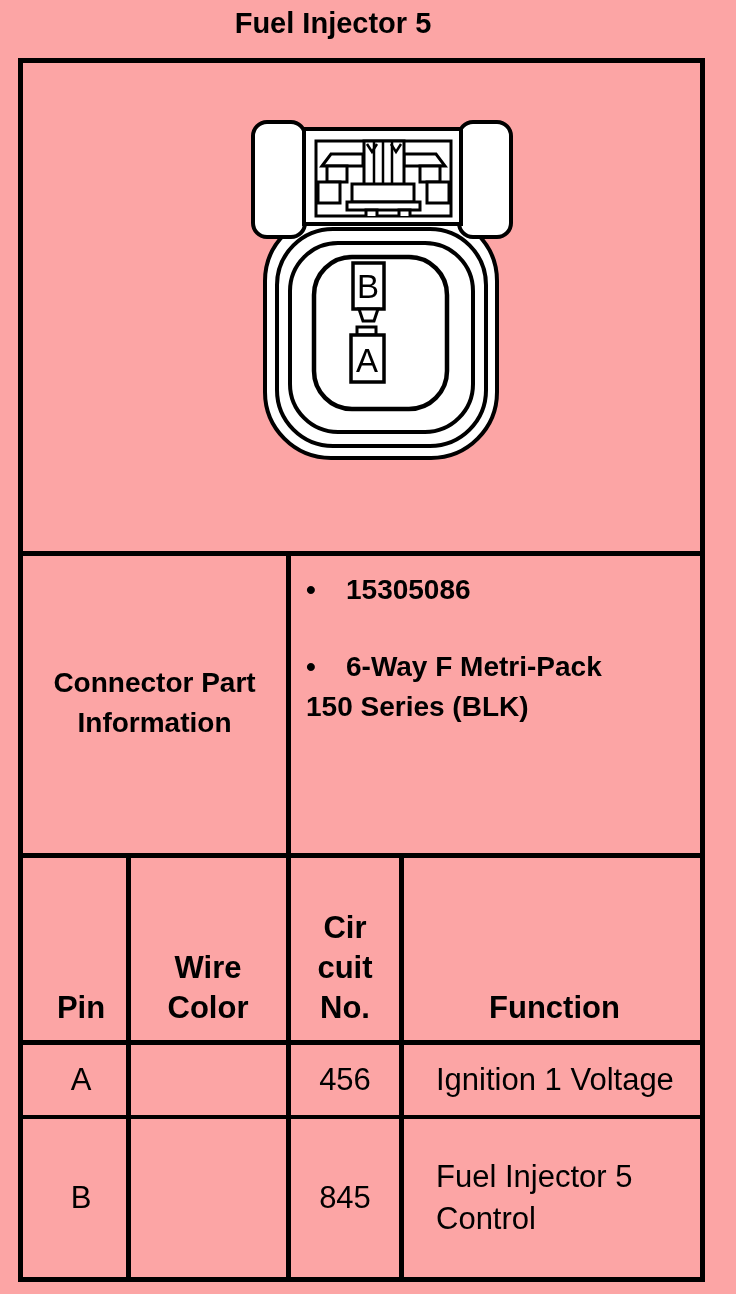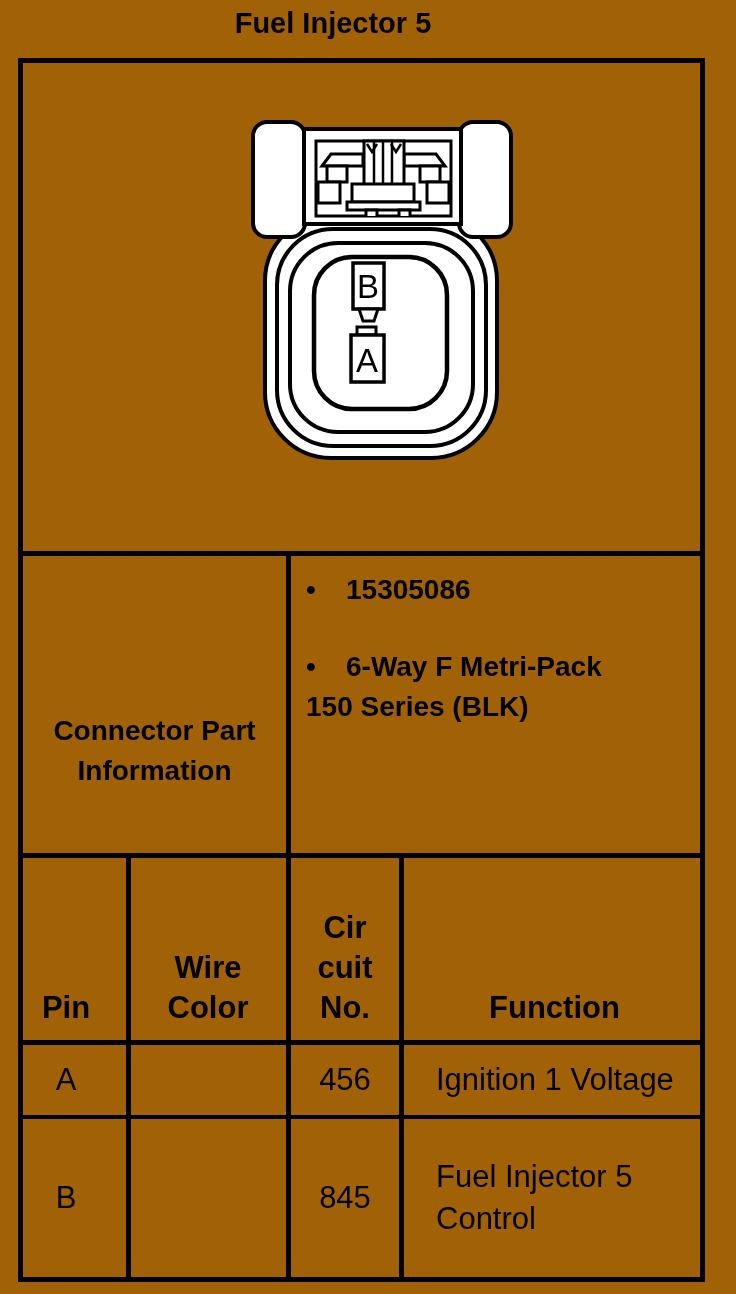--- a/index.html
+++ b/index.html
@@ -1,36 +1,36 @@
 <!DOCTYPE html>
 <html><head>
 <meta charset="utf-8">
 <style>
   html,body{margin:0;padding:0;background:#fff;}
-  #page{position:relative;width:736px;height:1294px;background:#a16207;overflow:hidden;
+  #page{position:relative;width:736px;height:1294px;background:#fca5a5;overflow:hidden;
         font-family:"Liberation Sans","DejaVu Sans",sans-serif;color:#000;}
   .abs{position:absolute;box-sizing:border-box;}
   .line{position:absolute;background:#000;}
   .preline{white-space:pre-line;}
   #title{left:18px;top:7px;width:630px;text-align:center;font-size:29px;font-weight:bold;}
   #outer-border{left:18px;top:58px;width:687px;height:1224px;border:5px solid #000;}
   
   #part-label{left:23px;top:556px;width:263px;height:293px;display:flex;align-items:center;justify-content:center;
-              text-align:center;font-size:28px;font-weight:bold;line-height:40px;margin-top:48px;}
+              text-align:center;font-size:28px;font-weight:bold;line-height:40px;}
   #part-content{left:291px;top:556px;width:409px;height:293px;padding:14px 12px 0 15px;font-size:28px;font-weight:bold;line-height:40px;}
   .bullet-row{display:flex;}
   .dot{width:40px;flex:none;}
   
   .hcell{top:859px;height:181px;display:flex;align-items:flex-end;justify-content:center;
          text-align:center;font-size:31px;font-weight:bold;line-height:40px;padding-bottom:12px;}
   
   .dcell{display:flex;align-items:center;justify-content:center;text-align:center;font-size:31px;line-height:44px;}
   .rowA{top:1045px;height:70px;}
   .rowB{top:1119px;height:157px;}
-  .col-pin{left:23px;width:86px;}
+  .col-pin{left:38px;width:86px;}
   .col-wire{left:131px;width:154px;}
   .col-circ{left:291px;width:108px;}
   .col-func{left:404px;width:296px;justify-content:flex-start;text-align:left;padding-left:32px;}
   #diagram-svg text{font-size:33px;fill:#000;text-anchor:middle;font-family:"Liberation Sans","DejaVu Sans",sans-serif;}
 </style>
 </head>
 <body>
 
 <div id="page">
 

